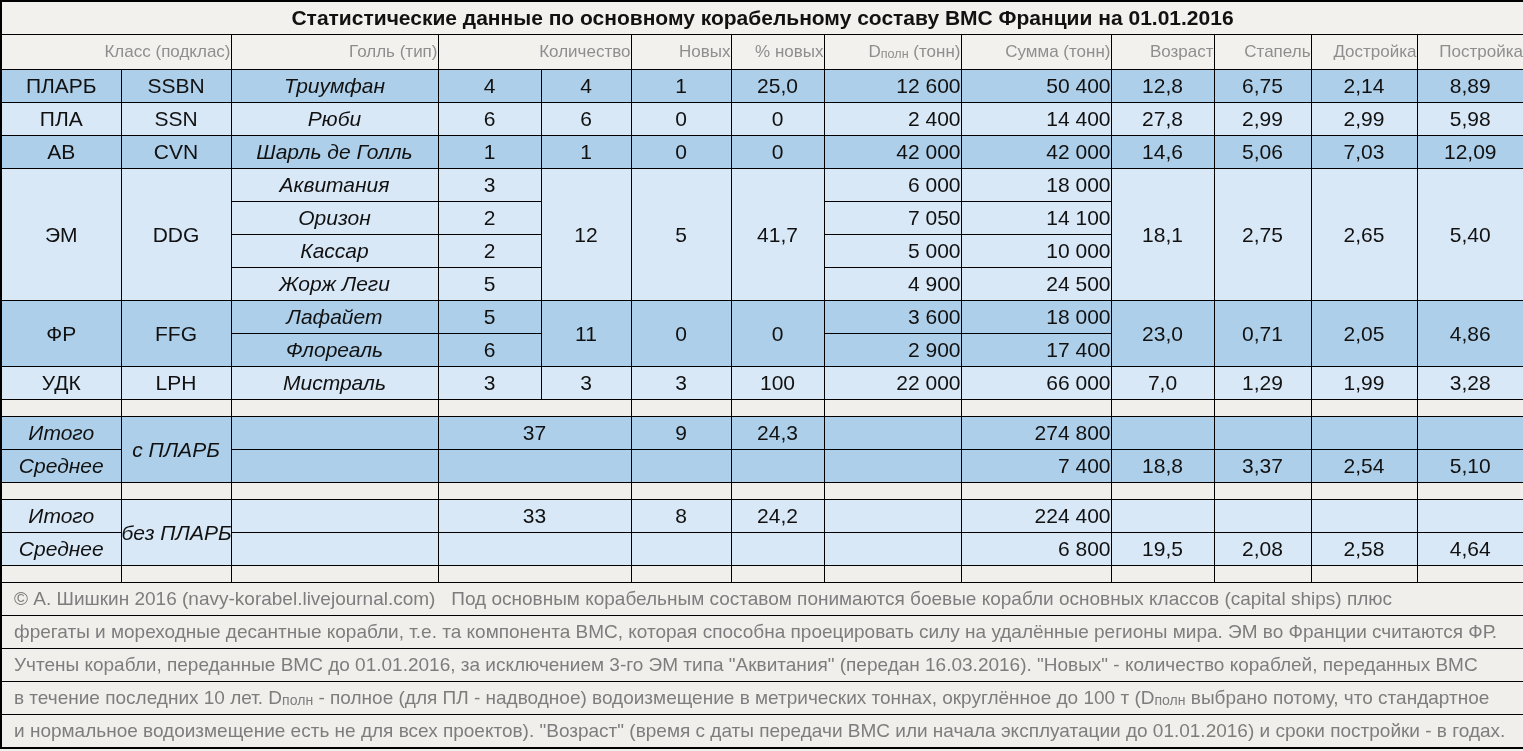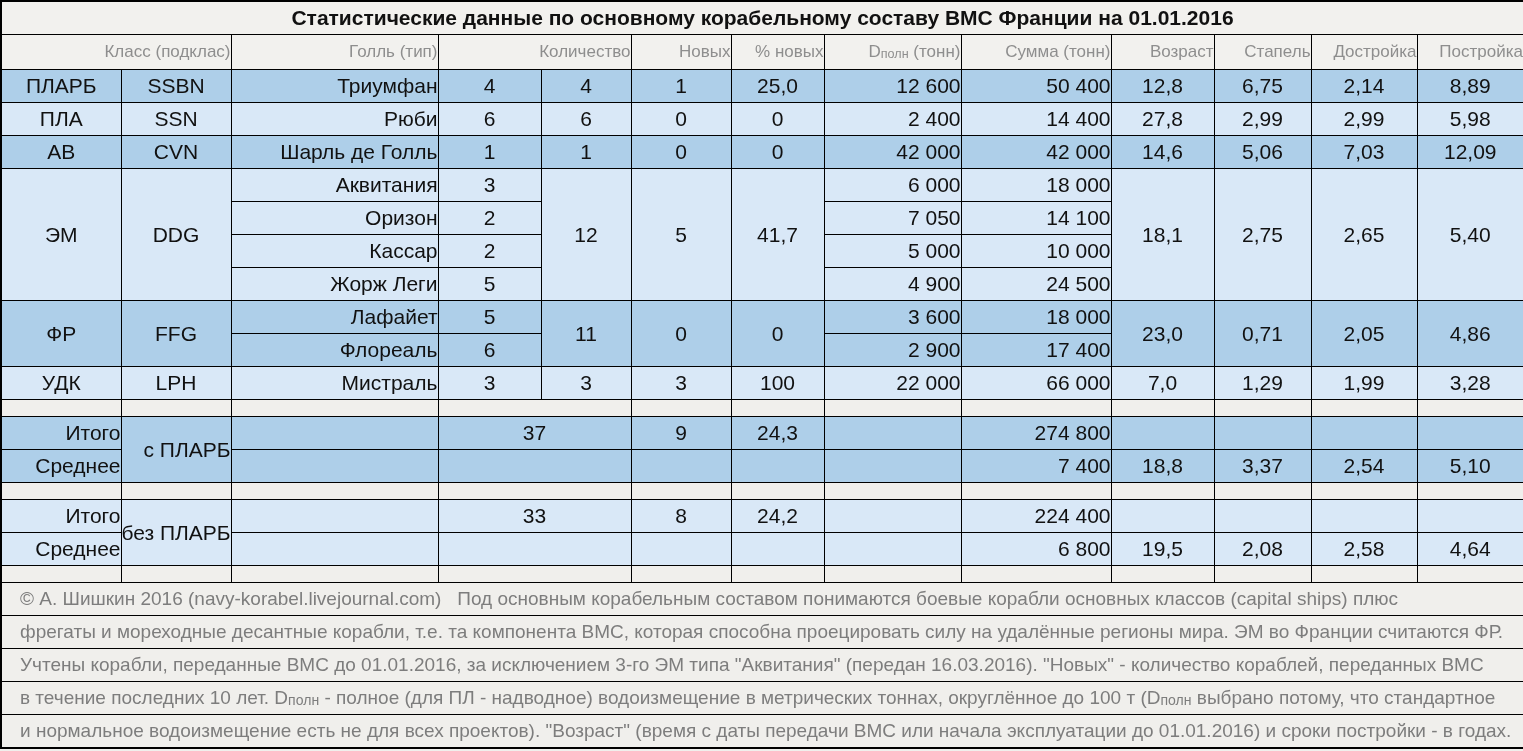--- a/index.html
+++ b/index.html
@@ -48,29 +48,29 @@
     background:var(--panel);
     color:var(--head-text);
     font-size:17px;
     text-align:right;
     font-weight:normal;
   }
   tr.dark td{background:var(--row-dark);}
   tr.light td{background:var(--row-light);}
   tr.gap td{height:16px;background:var(--bg);}
   td.c{text-align:center;}
-  td.l{text-align:right;padding-left:8px;}
+  td.l{text-align:center;padding-left:8px;font-style:italic;}
   td.r{text-align:right;padding-right:20px;}
   tr.note-row td{
     height:32px;
     background:var(--bg);
     color:var(--note-text);
     font-size:19px;
     text-align:left;
-    padding-left:18px;
+    padding-left:12px;
   }
   .sub{font-size:0.74em;position:relative;top:0.08em;}
 </style>
 </head>
 <body>
 
 <table class="stat">
   <colgroup>
     <col style="width:120px">
       <col style="width:110px">

